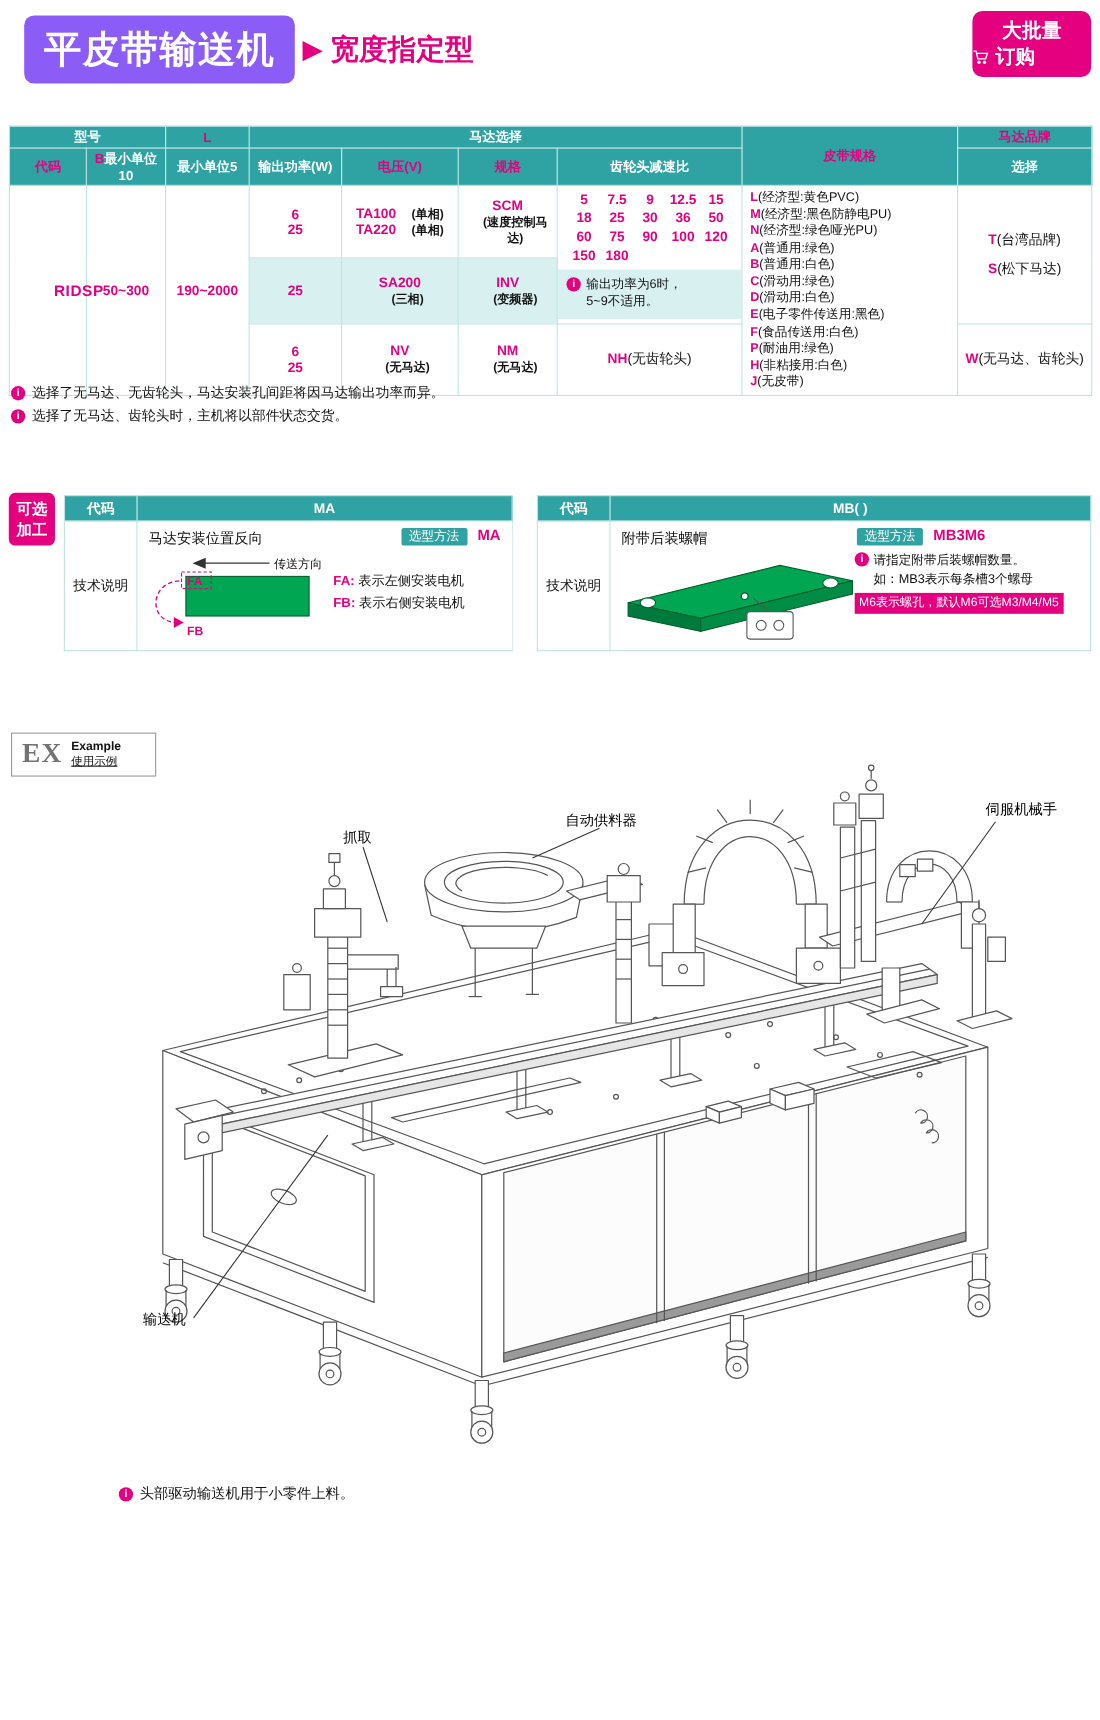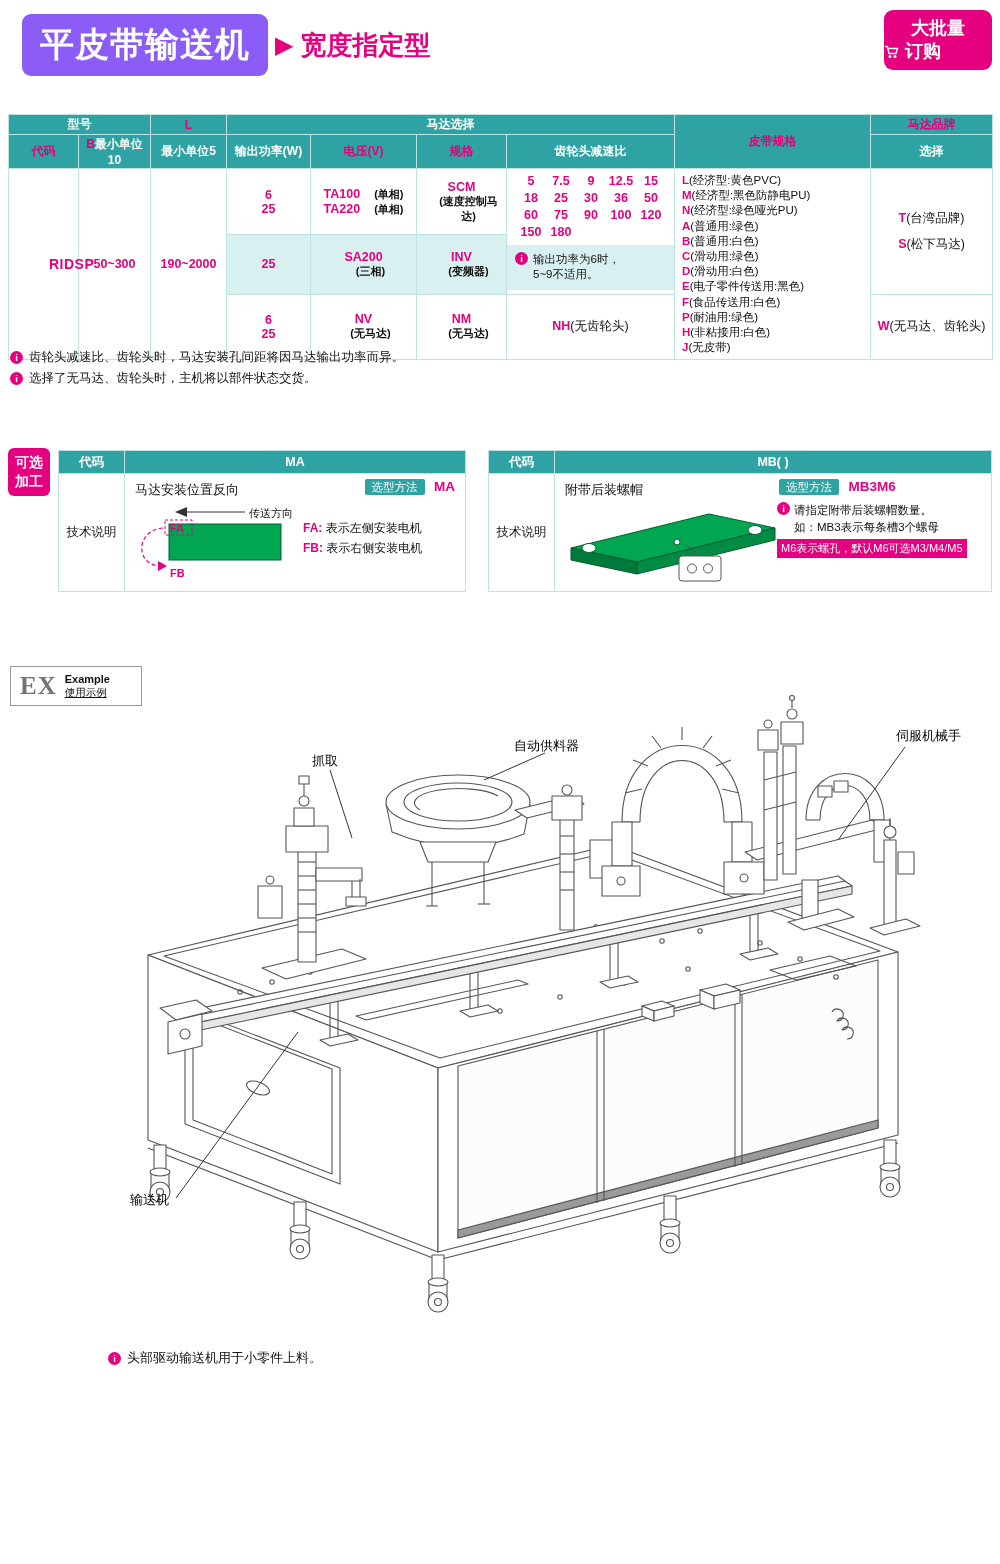--- a/index.html
+++ b/index.html
@@ -238,21 +238,21 @@
       </td>
       <td>
         <span class="mg">W</span><span>(无马达、齿轮头)</span>
       </td>
     </tr>
   </tbody>
 </table>
 
 <div class="note-line note-1">
   <span class="info-icon">i</span>
-  <span>齿轮头减速比、齿轮头时，马达安装孔间距将因马达输出功率而异。</span>
+  <span>选择了无马达、无齿轮头，马达安装孔间距将因马达输出功率而异。</span>
 </div>
 <div class="note-line note-2">
   <span class="info-icon">i</span>
   <span>选择了无马达、齿轮头时，主机将以部件状态交货。</span>
 </div>
 
 <div class="opt-tab">
   <div>可选</div>
   <div>加工</div>
 </div>

